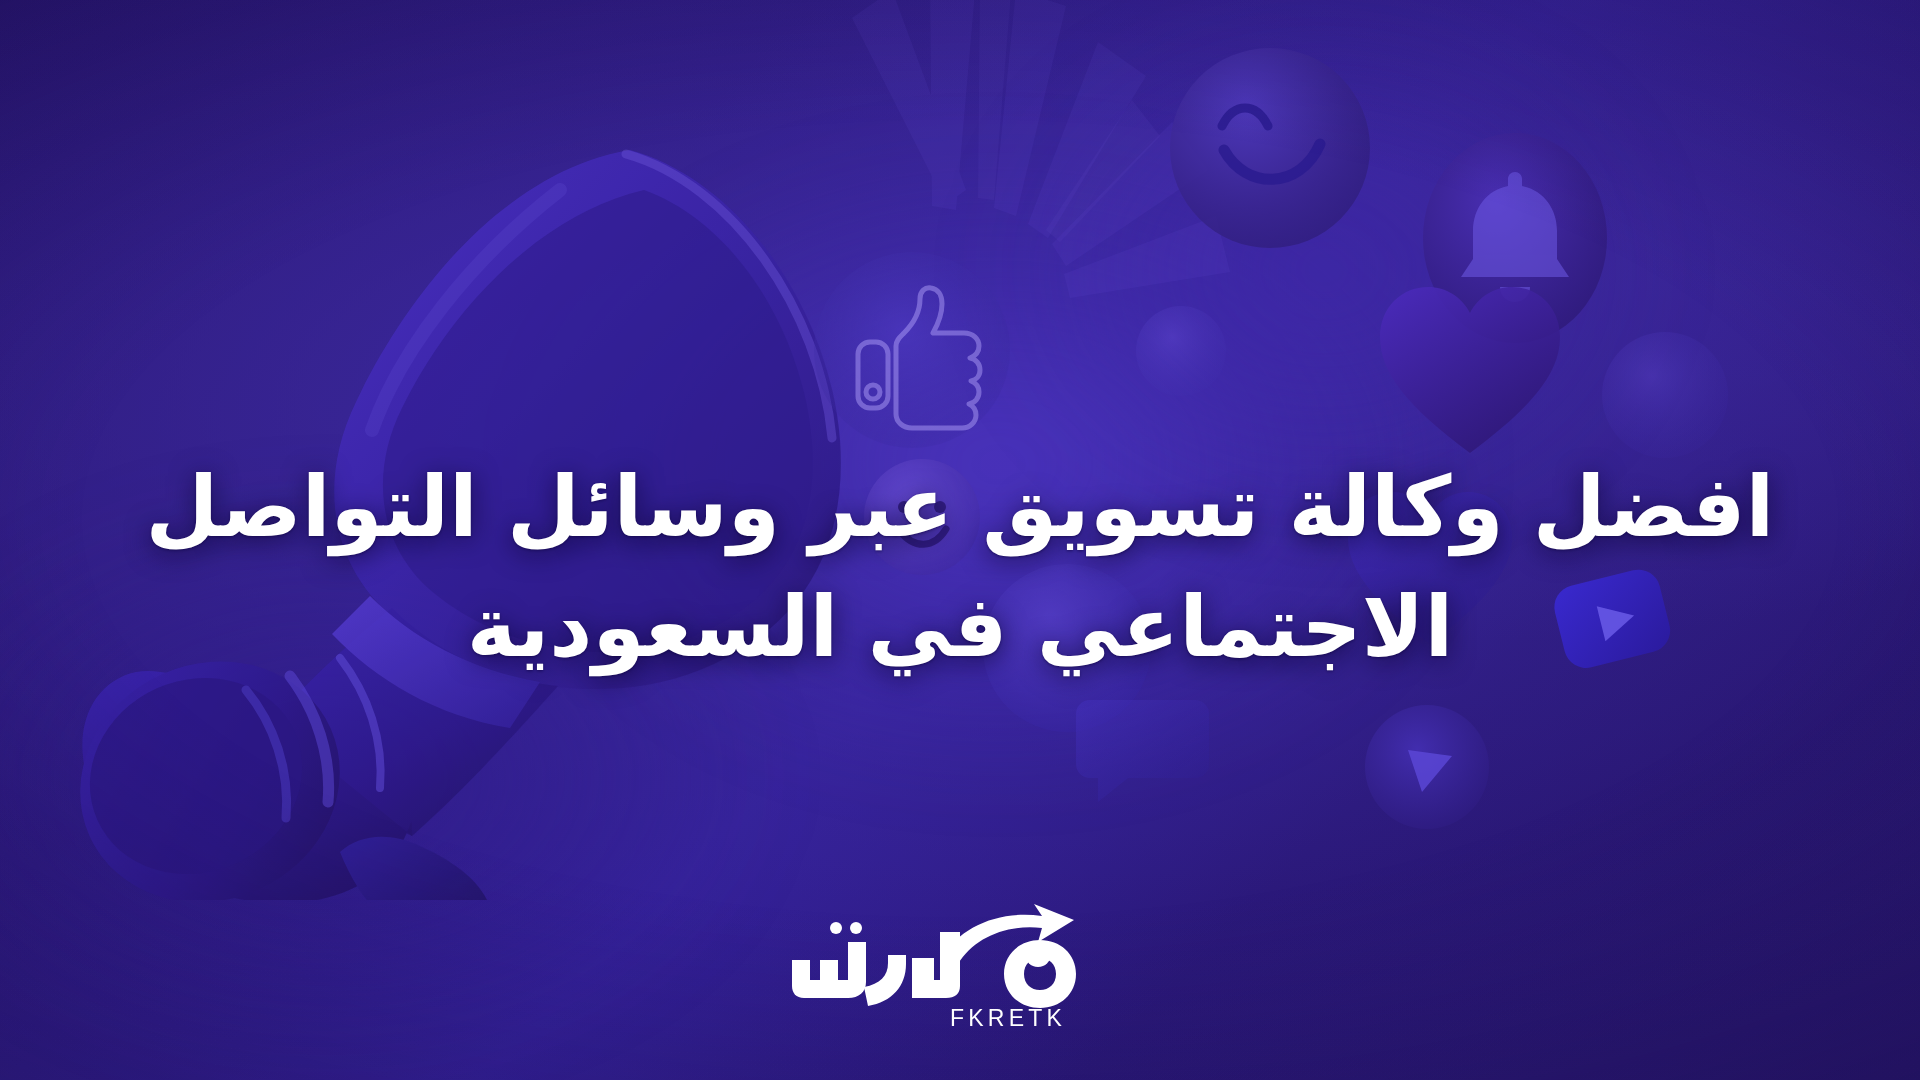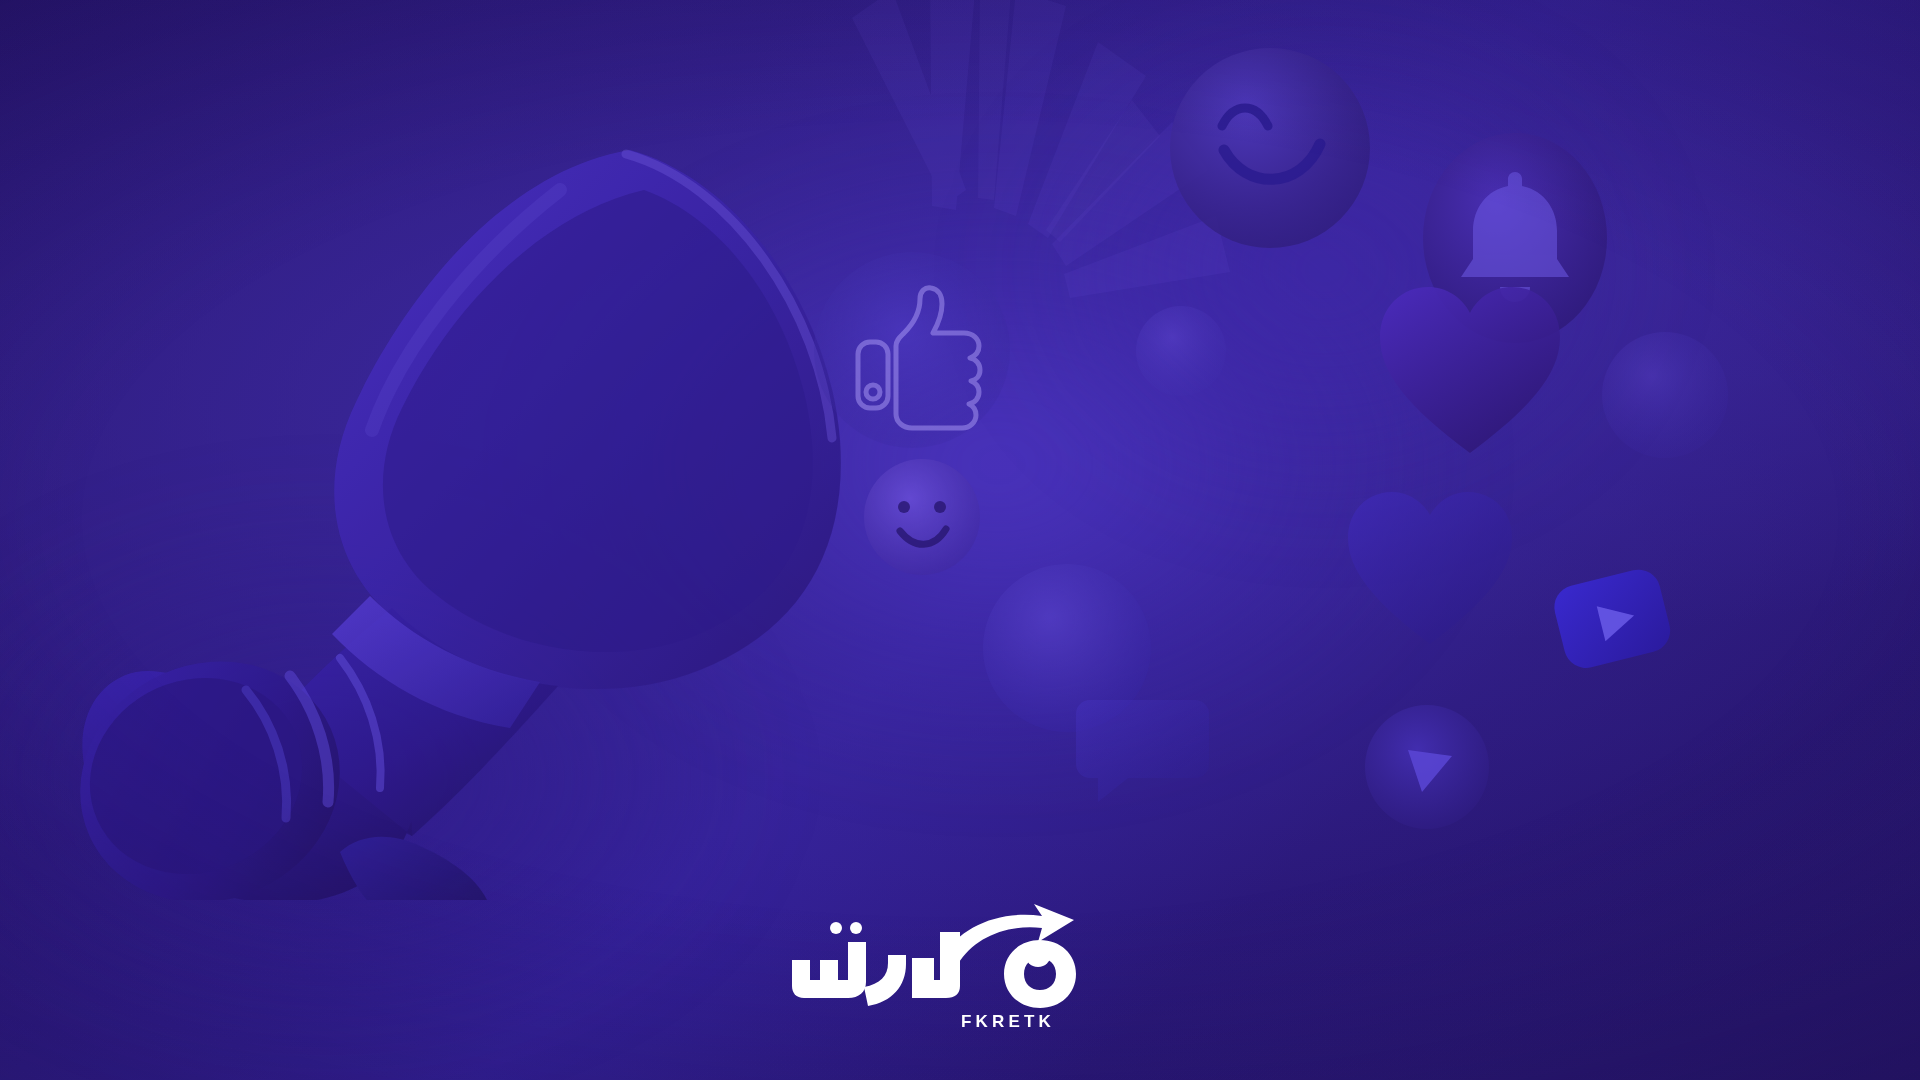--- a/index.html
+++ b/index.html
@@ -110,22 +110,22 @@
     width: 340px;
     height: 132px;
   }
   .logo-mark { position: absolute; left: 0; top: 0; width: 340px; height: 132px; }
   .logo-sub {
     position: absolute;
     left: 50%;
     bottom: 2px;
     transform: translateX(-50%) translateX(48px);
     color: #ffffff;
-    font-size: 17px;
-    font-weight: 700;
+    font-size: 23px;
+    font-weight: 400;
     letter-spacing: 4.2px;
     direction: ltr;
     font-family: "Liberation Sans", sans-serif;
     margin-top: 27px;
   }
 </style>
 </head>
 <body>
 
 <div class="banner">
@@ -386,20 +386,22 @@
           </radialGradient>
         </defs>
         <circle cx="46" cy="46" r="45" fill="url(#doB)"></circle>
       </svg>
     </div>
 
   </div>
 
   <div class="bg-vignette"></div>
 
+  <h1 class="headline">افضل وكالة تسويق عبر وسائل التواصل
+الاجتماعي في السعودية</h1>
 
   <div class="logo">
     <svg class="logo-mark" viewBox="0 0 340 132">
       <g fill="#ffffff">
 
         <path d="M152 56
                  C170 24 210 8 252 14
                  L244 2 L284 18 L248 40 L252 26
                  C216 22 184 36 168 62 Z"></path>
 

